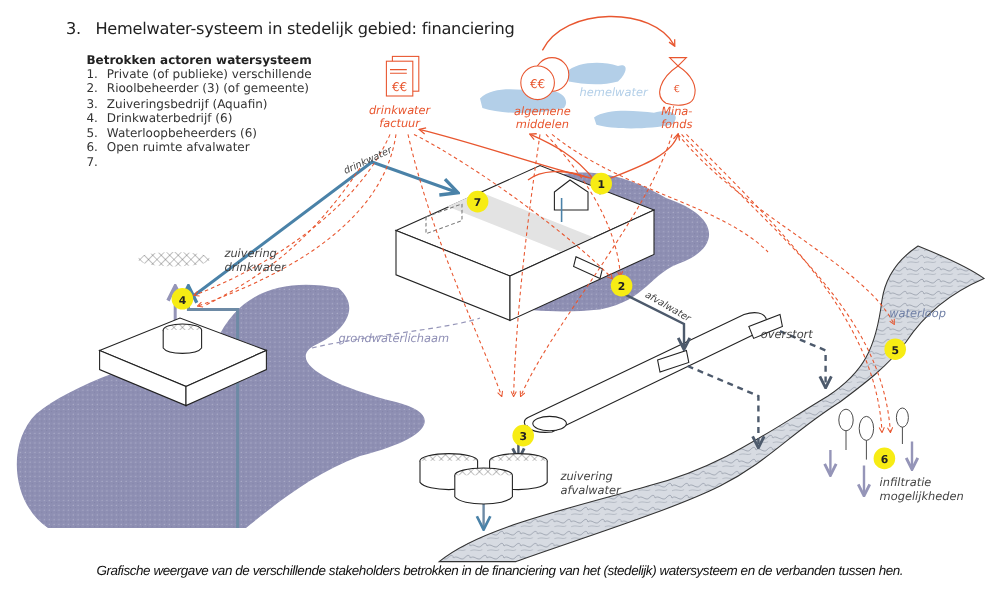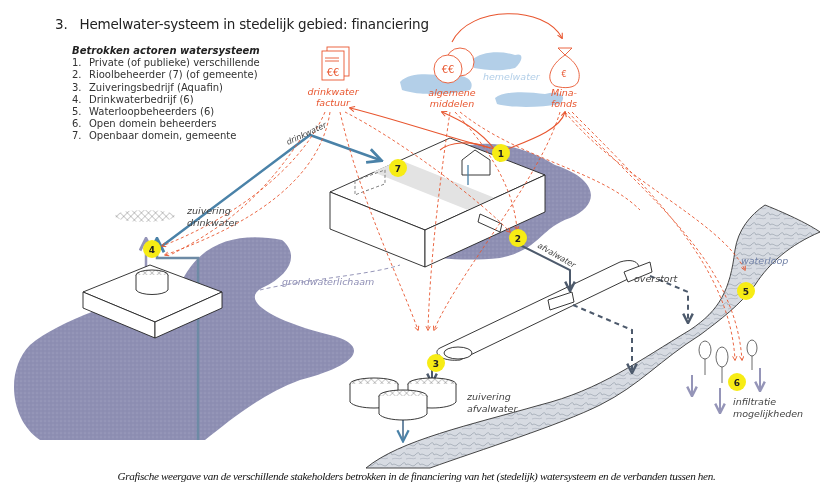--- a/index.html
+++ b/index.html
@@ -1,62 +1,61 @@
 <!DOCTYPE html>
 <html><head>
 <meta charset="utf-8">
 <style>
   html, body { margin:0; padding:0; background:#ffffff; }
   body { width:833px; height:503px; position:relative; overflow:hidden; font-family:"DejaVu Sans", sans-serif; }
   .title { position:absolute; left:55px; top:16px; font-size:13.5px; font-weight:normal; color:#222; letter-spacing:-0.2px; }
   .title .num { margin-right:12px; }
   .legend { position:absolute; left:72px; top:45px; font-size:10px; color:#333; line-height:12.2px; }
-  .legend-heading { font-weight:bold; font-style:italic; color:#222;text-align:center; }
+  .legend-heading { font-weight:bold; color:#222;text-align:center; }
   .legend-item { display:flex; }
   .legend-item .n { width:17px; }
   svg#diagram { position:absolute; left:0; top:0; }
   .lbl { font-family:"DejaVu Sans", sans-serif; font-style:italic; }
-  .caption { position:absolute; left:0; width:833px; top:470px; text-align:center; font-family:Liberation Serif, serif; font-style:italic; font-size:11.2px; color:#111; letter-spacing:-0.35px; }
+  .caption { position:absolute; left:0; width:833px; top:470px; text-align:center; font-family:Liberation Sans, sans-serif; font-style:italic; font-size:11.2px; color:#111; letter-spacing:-0.35px; }
 </style>
 </head>
 <body>
 
 <div class="title">
   <span class="num">3.</span><span>Hemelwater-systeem in stedelijk gebied: financiering</span>
 </div>
 
 <div class="legend">
   <div class="legend-heading">Betrokken actoren watersysteem</div>
   <div class="legend-item">
       <span class="n">1.</span>
       <span>Private (of publieke) verschillende</span>
     </div>
   <div class="legend-item">
       <span class="n">2.</span>
-      <span>Rioolbeheerder (7) (of gemeente)</span>
+      <span>Rioolbeheerder (3) (of gemeente)</span>
     </div>
   <div class="legend-item">
       <span class="n">3.</span>
       <span>Zuiveringsbedrijf (Aquafin)</span>
     </div>
   <div class="legend-item">
       <span class="n">4.</span>
       <span>Drinkwaterbedrijf (6)</span>
     </div>
   <div class="legend-item">
       <span class="n">5.</span>
       <span>Waterloopbeheerders (6)</span>
     </div>
   <div class="legend-item">
       <span class="n">6.</span>
-      <span>Open domein beheerders</span>
+      <span>Open ruimte afvalwater</span>
     </div>
   <div class="legend-item">
       <span class="n">7.</span>
-      <span>Openbaar domein, gemeente</span>
     </div>
 </div>
 
 <svg id="diagram" width="833" height="503" viewBox="0 0 833 503">
   <defs>
     <pattern id="dots" width="4" height="4" patternUnits="userSpaceOnUse">
       <rect width="4" height="4" fill="#8e8fb3"></rect>
       <circle cx="1" cy="1" r="0.45" fill="#c5c6da"></circle>
       <circle cx="3" cy="3" r="0.35" fill="#6f7096"></circle>
     </pattern>

